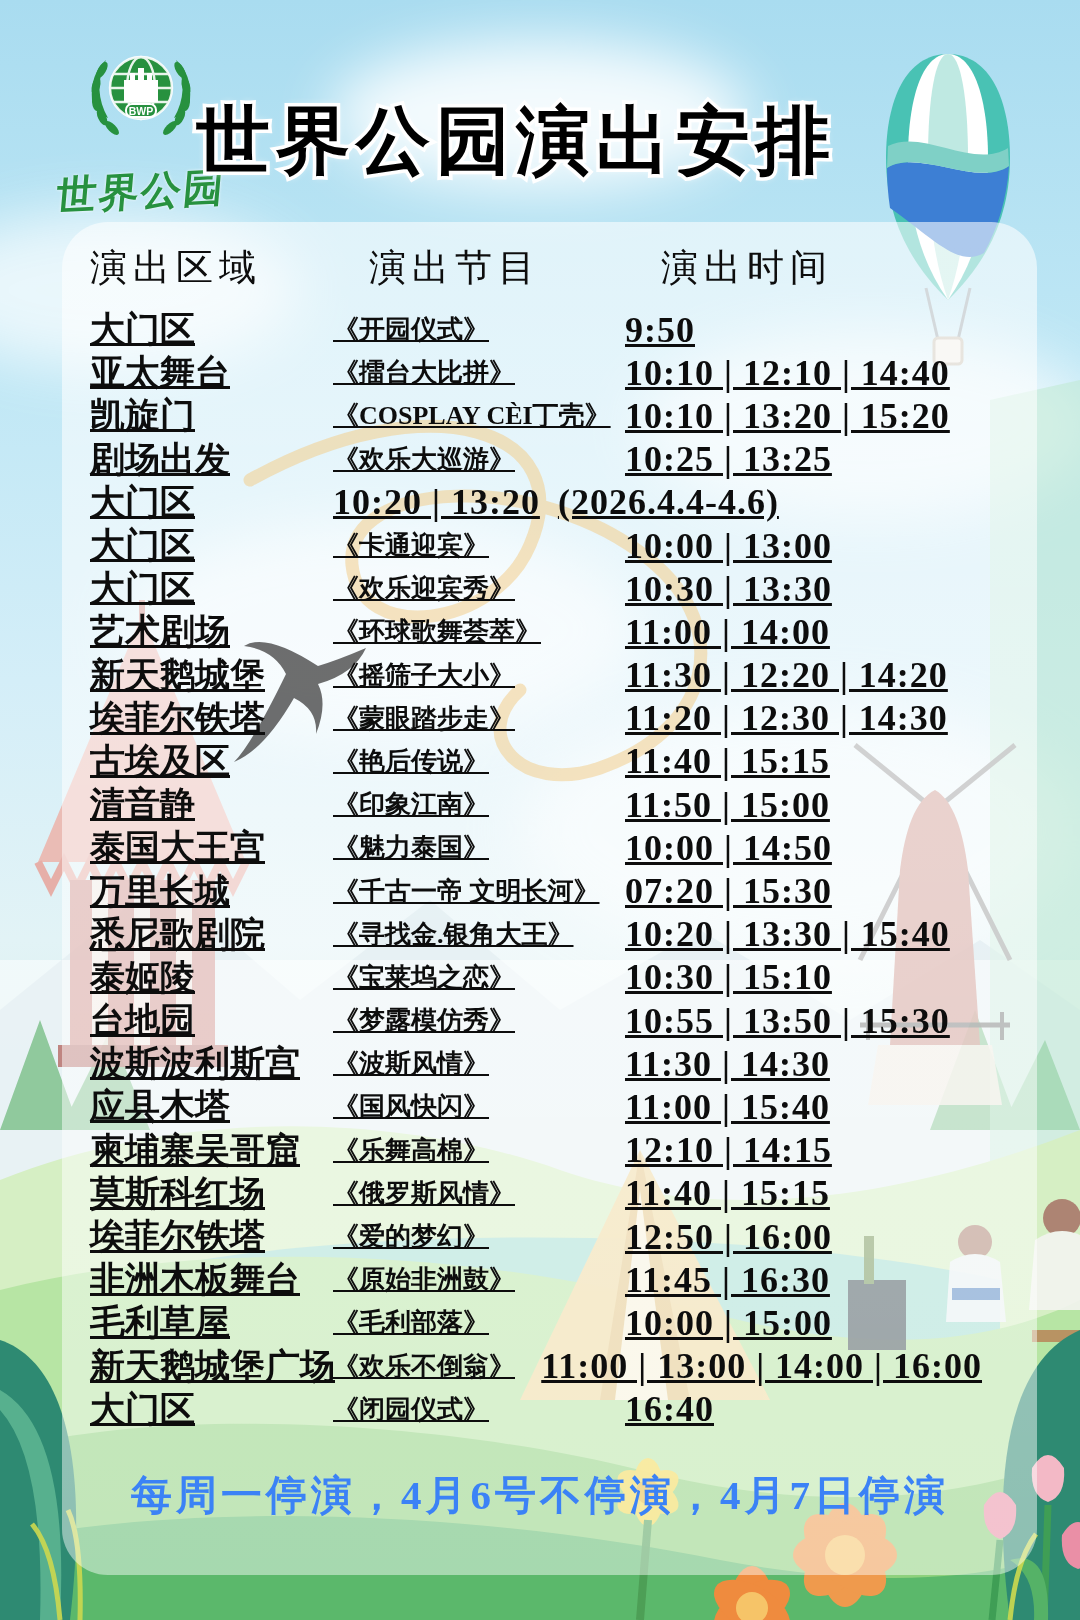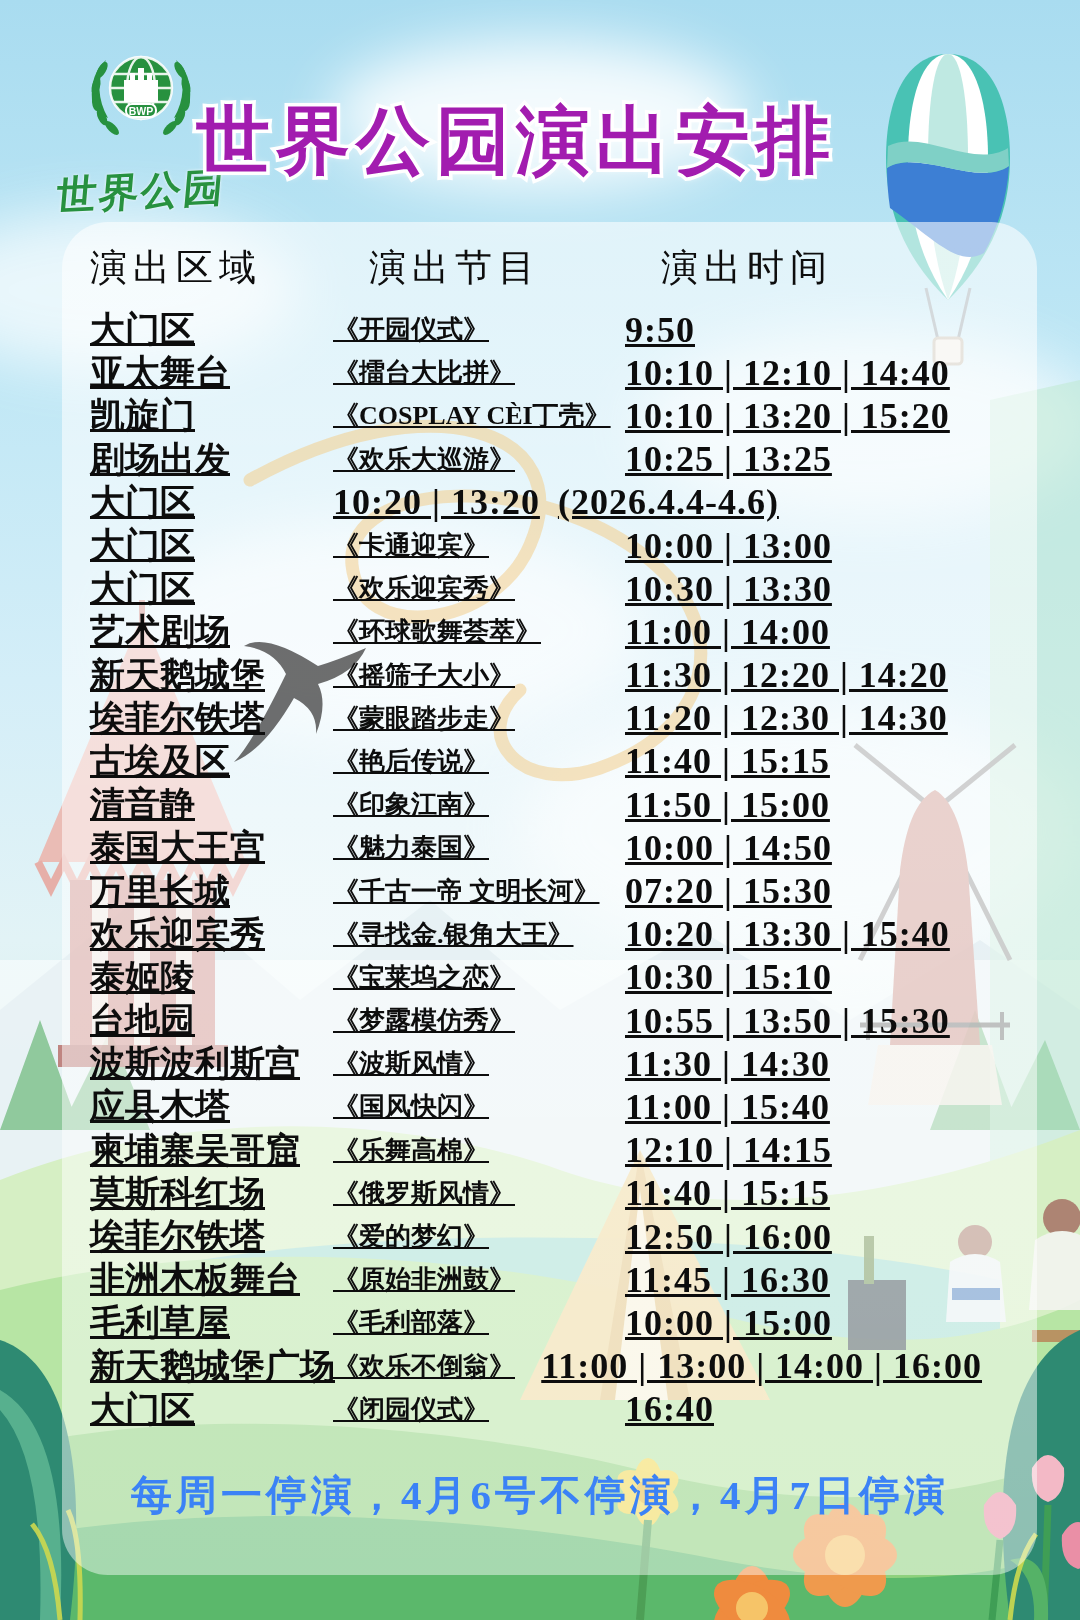--- a/index.html
+++ b/index.html
@@ -26,21 +26,21 @@
   .decals{position:absolute;left:0;top:0;width:1080px;height:1620px;z-index:4;pointer-events:none;}
 
   .logo{position:absolute;left:56px;top:40px;width:170px;z-index:5;text-align:center;}
   .logo .wordmark{
     margin-top:2px;font-size:40px;font-weight:bold;color:#27913f;
     transform:skewX(-8deg) rotate(-3deg);letter-spacing:2px;
     text-shadow:0 0 3px rgba(255,255,255,.9);
   }
   .title{
     position:absolute;left:196px;top:92px;width:660px;z-index:5;
-    font-size:74px;font-weight:bold;color:#a21caf;letter-spacing:6px;white-space:nowrap;
+    font-size:74px;font-weight:bold;color:#000000;letter-spacing:6px;white-space:nowrap;
     -webkit-text-stroke:7px #ffffff;paint-order:stroke fill;
     text-shadow:0 0 8px rgba(255,255,255,.95);
   }
 
   .schedule{position:absolute;left:90px;top:238px;width:910px;z-index:5;color:#0d0d0d;}
   .sched-header{display:flex;height:60px;align-items:center;font-size:37px;font-weight:normal;letter-spacing:6px;}
   .hcell.area{width:243px;}
   .hcell.program{width:292px;margin-left:36px;}
   .hcell.time{flex:1;}
   .rows{margin-top:10px;}
@@ -309,21 +309,21 @@
     <div class="cell time"><span class="t">10:00 | 14:50</span><span class="note"></span></div>
   </div>
 
   <div class="row">
     <div class="cell area">万里长城</div>
     <div class="cell program">《千古一帝 文明长河》</div>
     <div class="cell time"><span class="t">07:20 | 15:30</span><span class="note"></span></div>
   </div>
 
   <div class="row">
-    <div class="cell area">欢乐迎宾秀</div>
+    <div class="cell area">悉尼歌剧院</div>
     <div class="cell program">《寻找金.银角大王》</div>
     <div class="cell time"><span class="t">10:20 | 13:30 | 15:40</span><span class="note"></span></div>
   </div>
 
   <div class="row">
     <div class="cell area">泰姬陵</div>
     <div class="cell program">《宝莱坞之恋》</div>
     <div class="cell time"><span class="t">10:30 | 15:10</span><span class="note"></span></div>
   </div>
 

